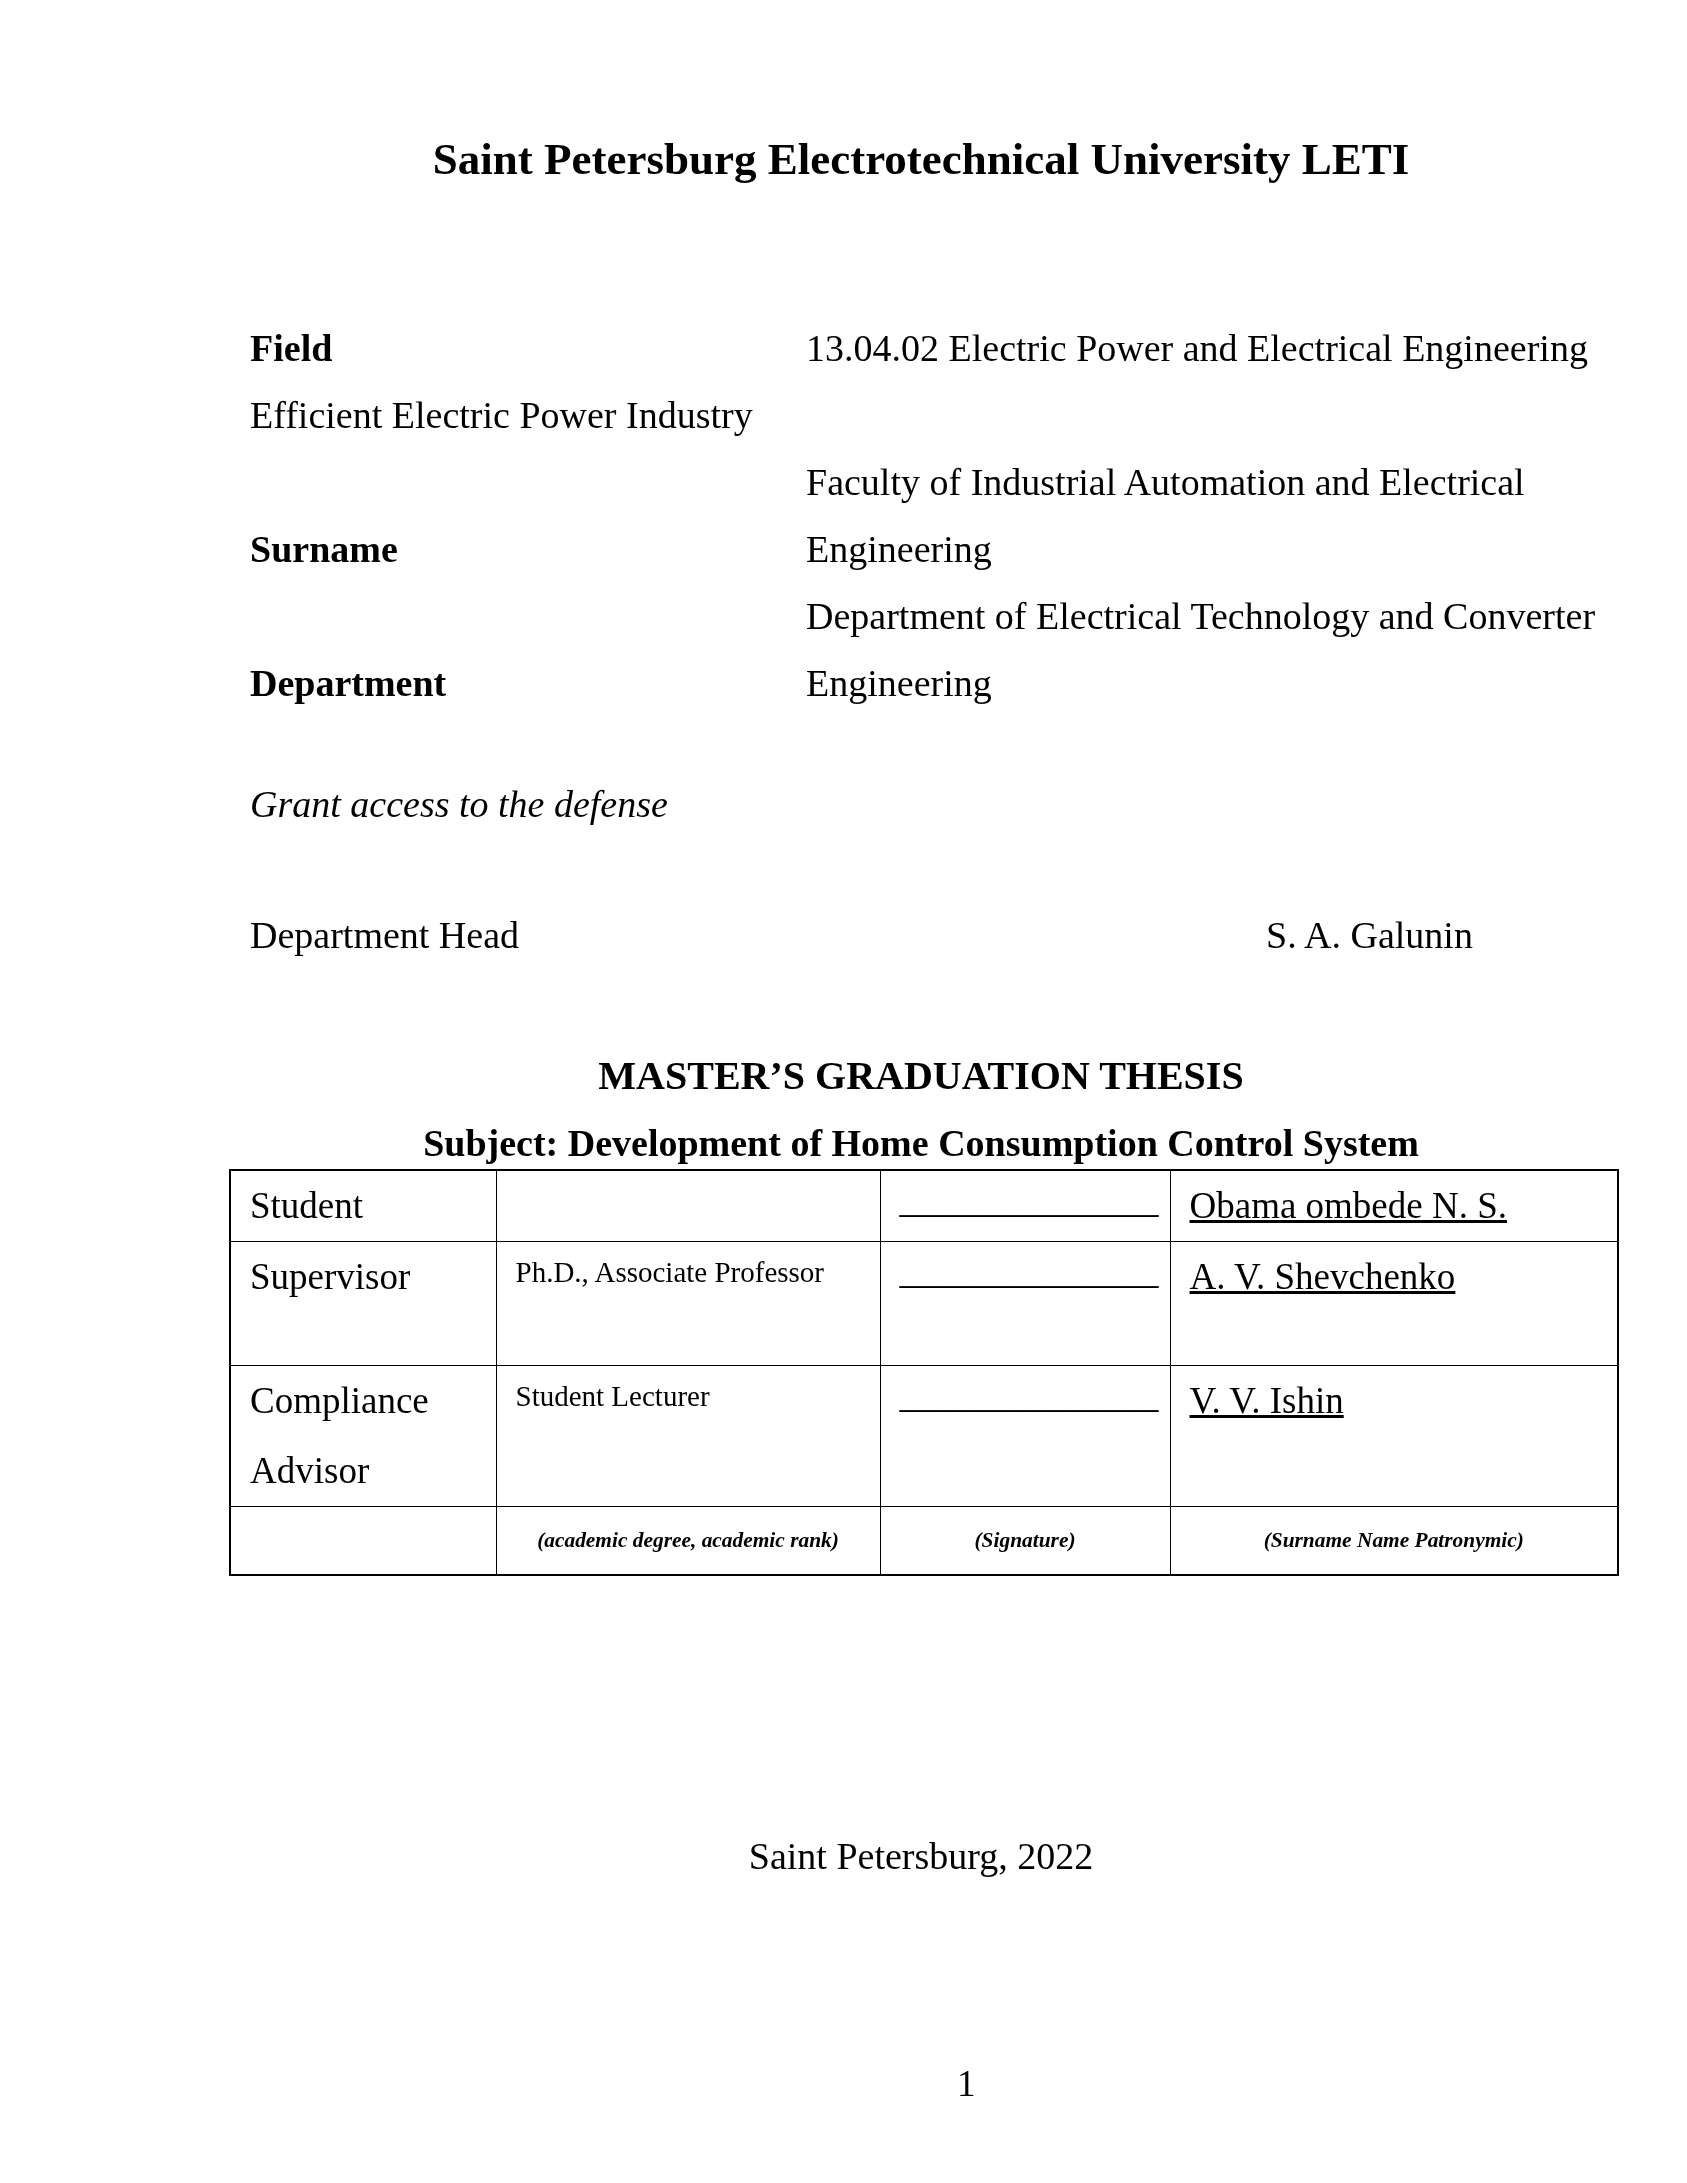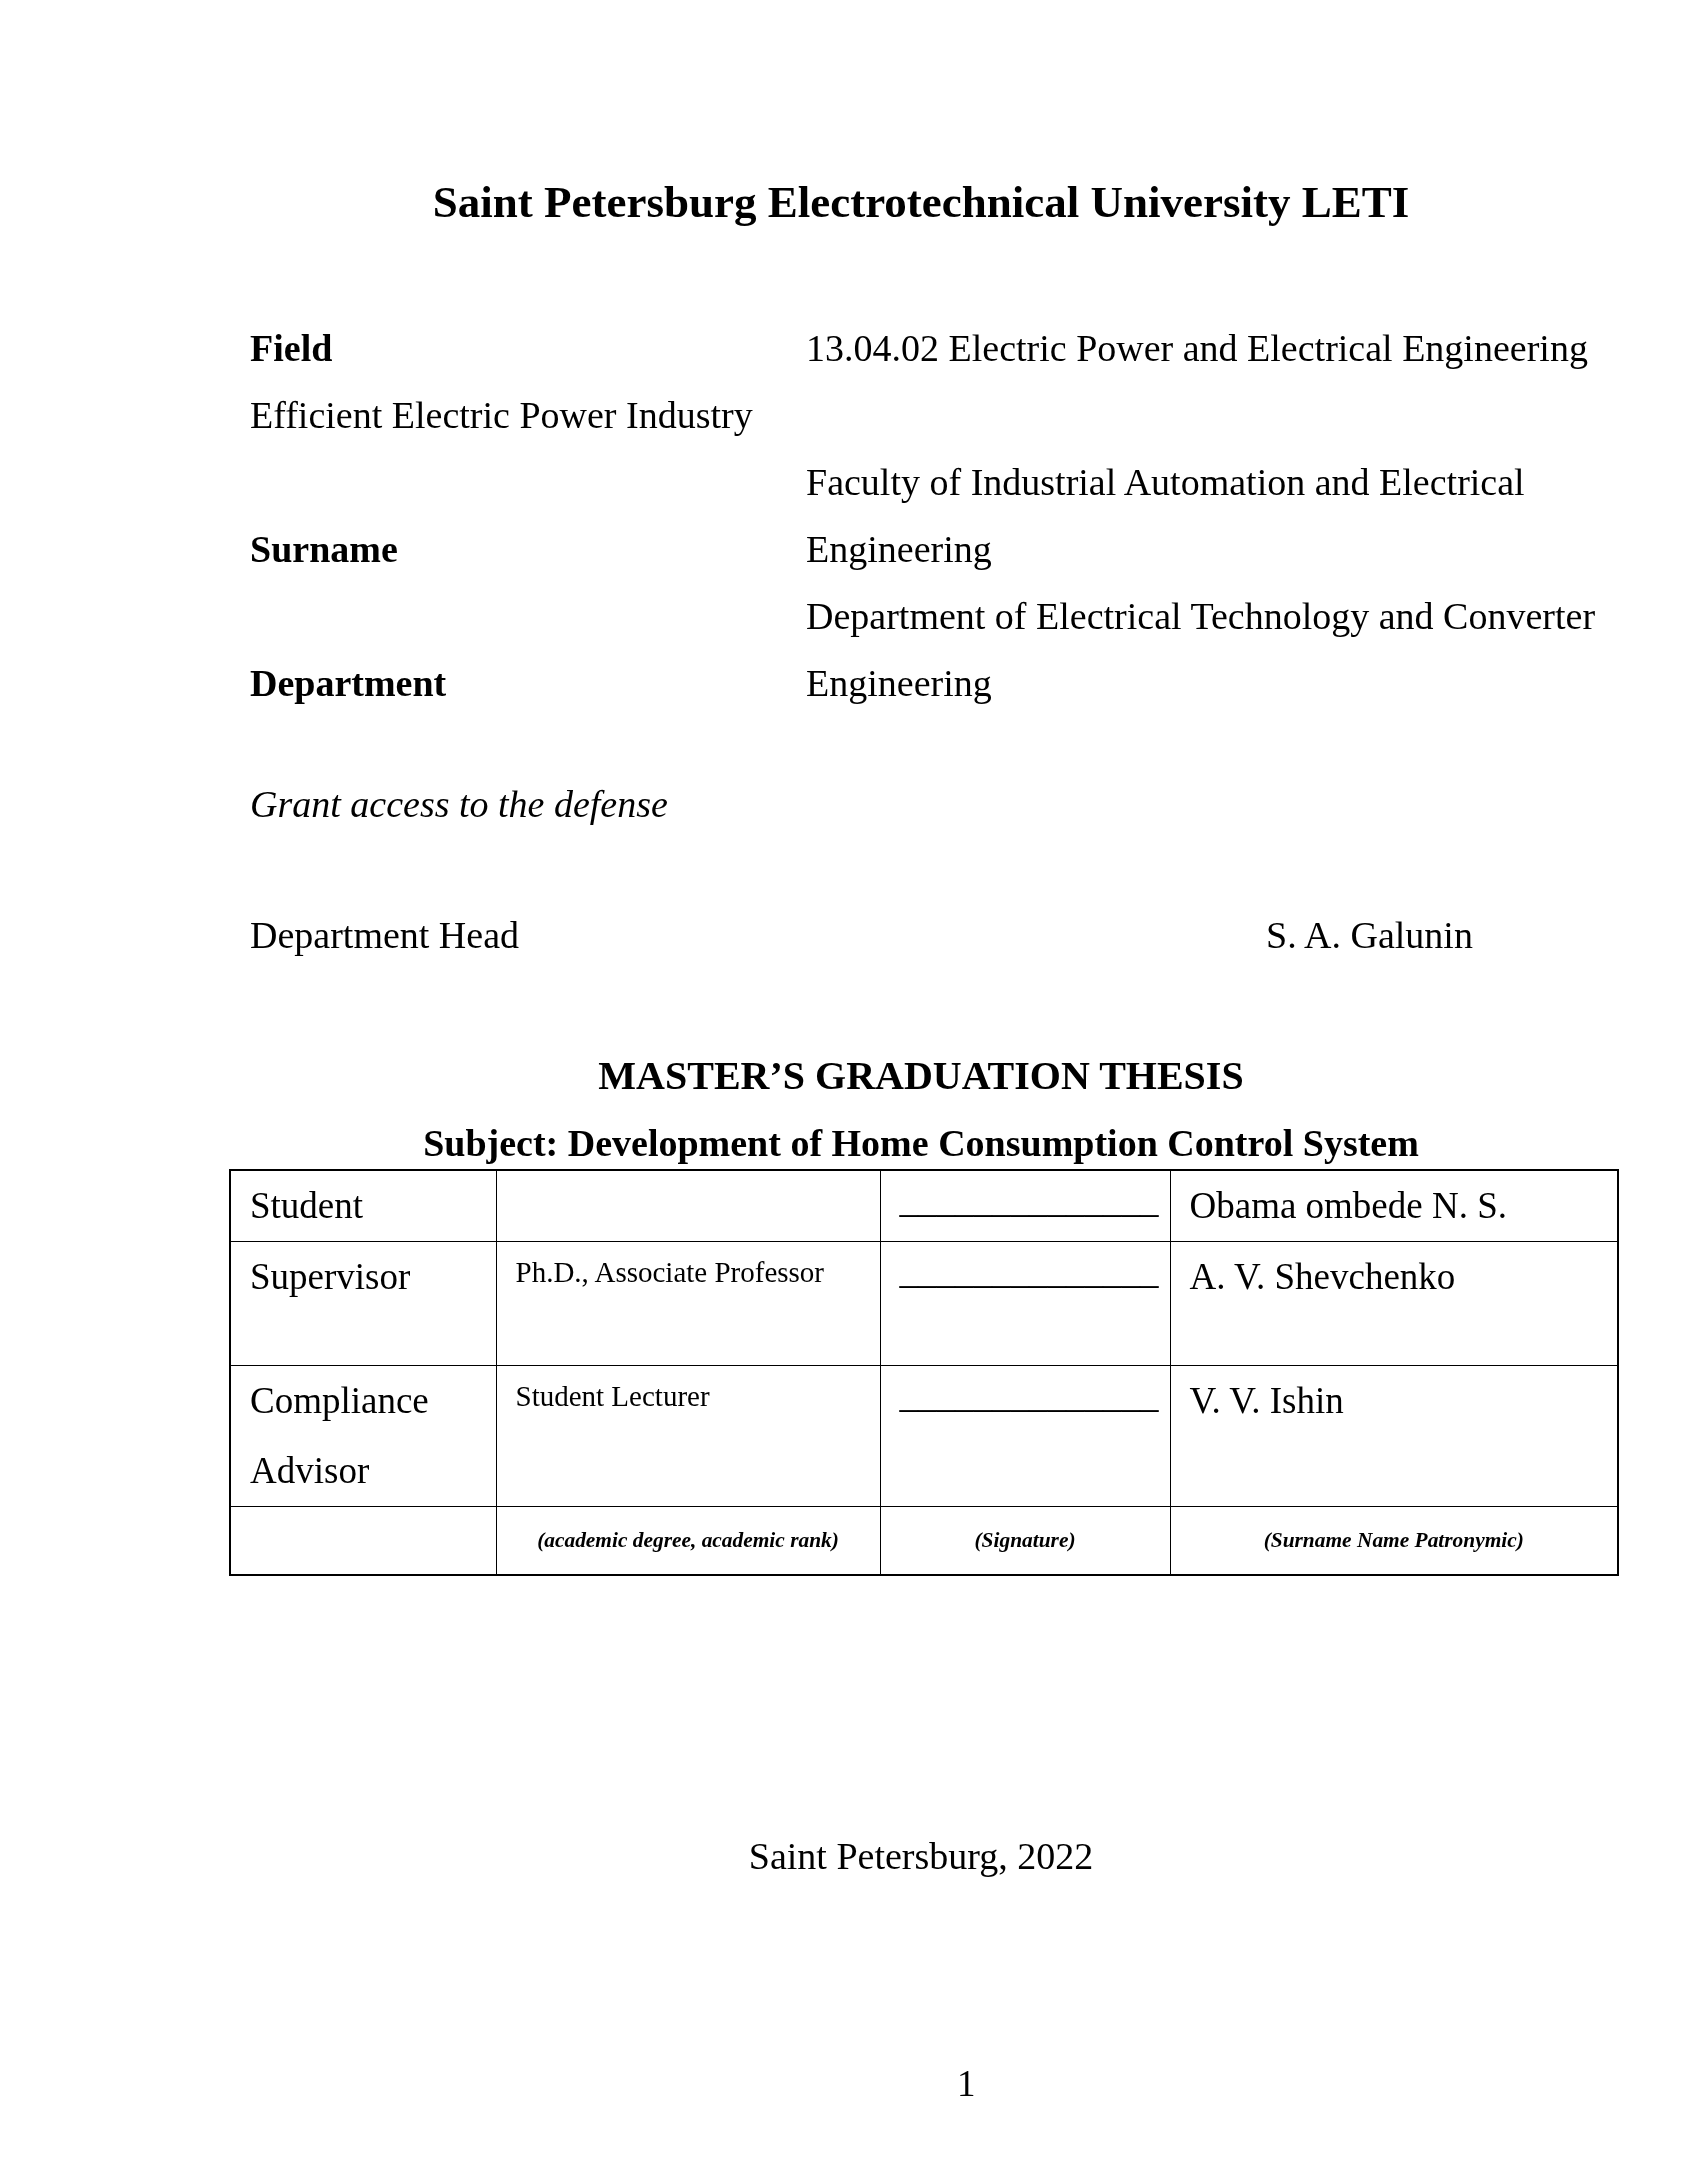--- a/index.html
+++ b/index.html
@@ -6,21 +6,21 @@
   .page{
     position:relative;
     width:1687px;height:2183px;
     background:#ffffff;
     font-family:"Liberation Serif","DejaVu Serif",serif;
     color:#000;
     overflow:hidden;
   }
   .title{
     position:absolute;left:226px;top:135px;width:1390px;
-    text-align:center;font-size:45px;font-weight:bold;line-height:48px;margin-top:43px;
+    text-align:center;font-size:45px;font-weight:bold;line-height:48px;
   }
   .info{
     position:absolute;left:250px;top:315px;width:1397px;
     font-size:38px;line-height:67px;
   }
   .info-row{display:flex;align-items:flex-end;}
   .info-label{width:556px;flex:0 0 556px;font-weight:bold;}
   .info-value{width:842px;}
   .grant-line{
     position:absolute;left:250px;top:771px;
@@ -47,21 +47,21 @@
   table.sign-table td{
     border:1.6px solid #000;
     vertical-align:top;
     padding:0 8px 0 19px;
     overflow:hidden;
   }
   td.role-cell{font-size:37px;line-height:70px;}
   td.rank-cell{font-size:29px;line-height:60px;}
   td.sig-cell{font-size:37px;line-height:70px;padding-left:16px;}
   .sig-blank{margin-top:-6.4px;letter-spacing:0;white-space:nowrap;}
-  td.name-cell{font-size:37px;line-height:70px;}
+  td.name-cell{font-size:37px;line-height:70px;text-decoration:underline;}
   tr.footer-row td{
     vertical-align:middle;text-align:center;
     font-size:21.4px;font-style:italic;line-height:25.4px;
     padding:0 4.8px;
     font-weight:bold;
   }
   .city-year{
     position:absolute;left:226px;top:1823px;width:1390px;
     text-align:center;font-size:38px;line-height:67px;
   }

